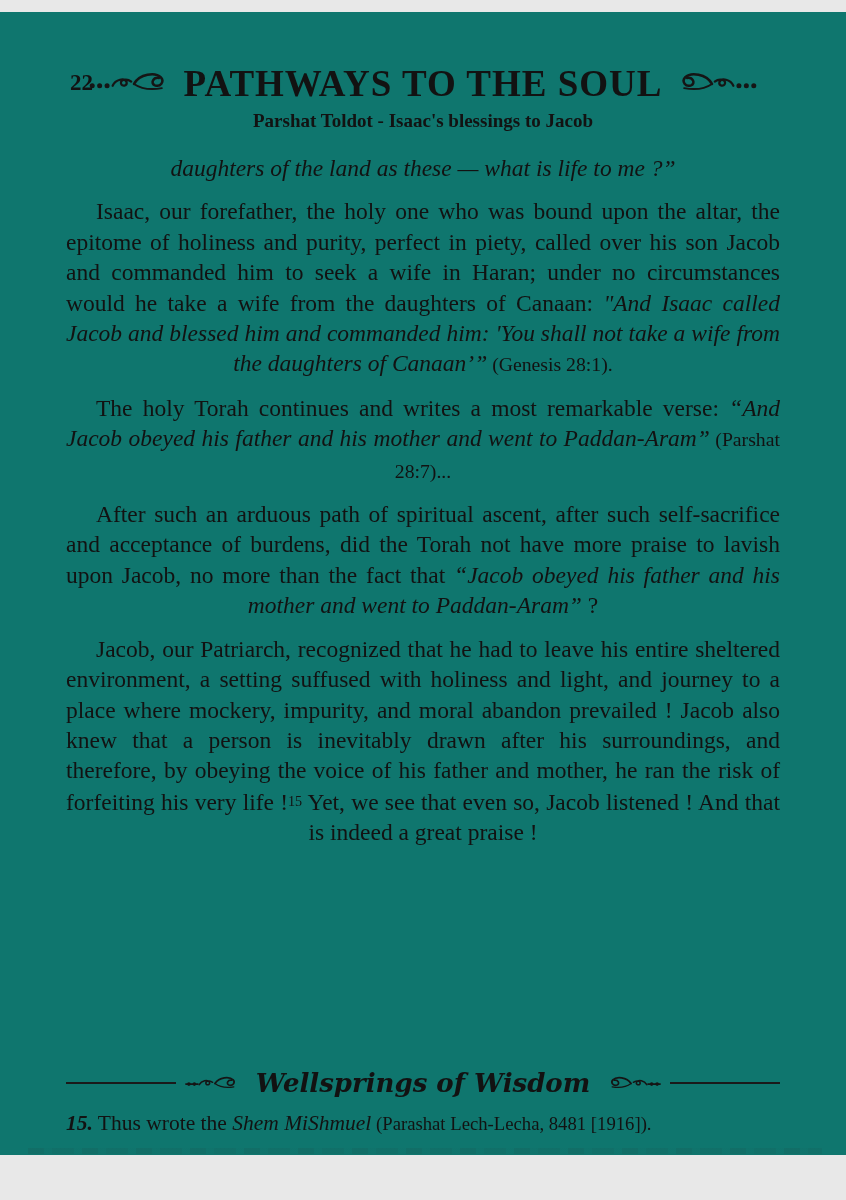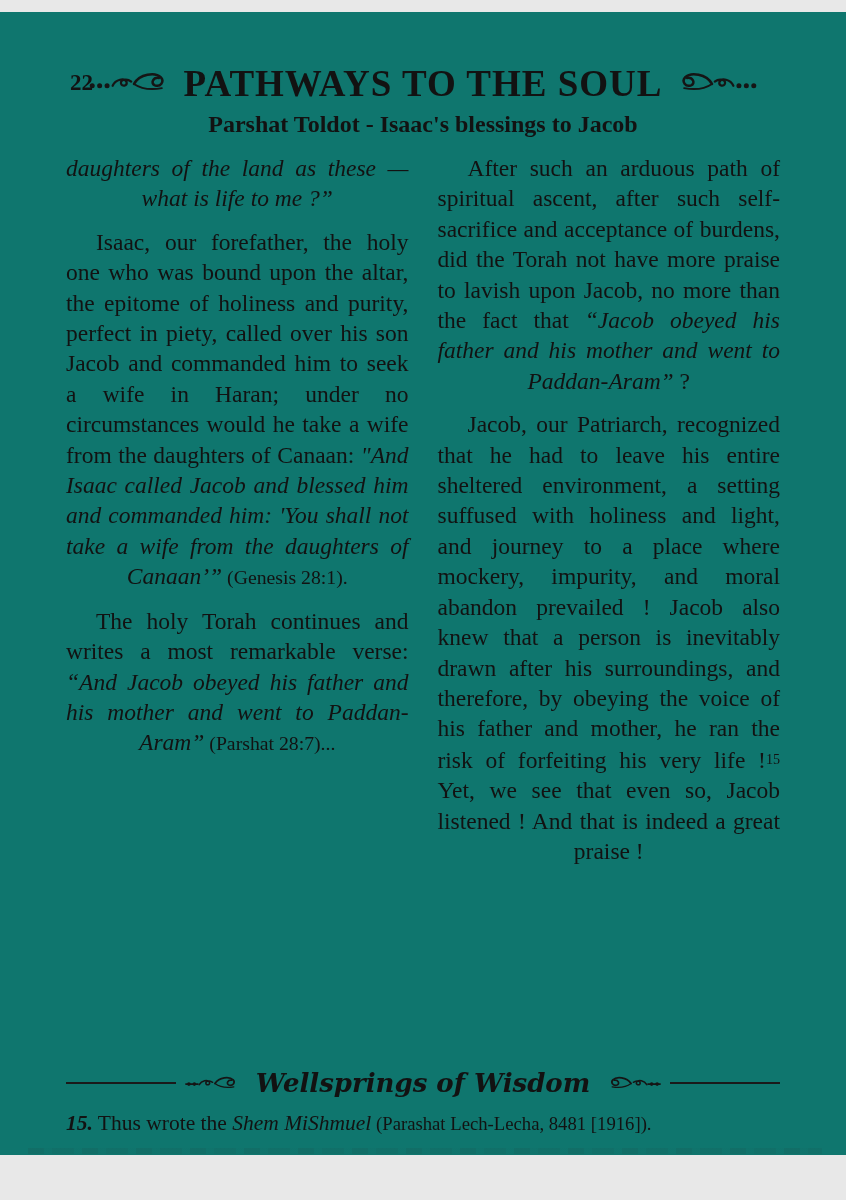--- a/index.html
+++ b/index.html
@@ -18,26 +18,26 @@
   }
   .book-title{
     font-size:37px;font-weight:bold;letter-spacing:1px;margin:0;line-height:1;
     white-space:nowrap;
   }
   .flourish{height:26px;width:100px;flex:0 0 auto;}
   .flourish.mirror{transform:scaleX(-1);}
   .flourish path{fill:none;stroke:#151515;stroke-linecap:round;}
   .flourish circle{fill:#151515;}
   .subtitle{
-    margin:5px 0 0 0;font-size:24px;font-weight:bold;line-height:1.1;
+    margin:5px 0 0 0;font-size:19px;font-weight:bold;line-height:1.1;
   }
   
   .columns{
     position:absolute;top:141px;left:66px;width:714px;
-    display:grid;grid-template-columns:1fr 1fr;column-gap:29px;
+    display:grid;grid-template-columns:1fr;column-gap:29px;
   }
   .col p.para{
     margin:0 0 13px 0;font-size:23.5px;line-height:30.4px;
     text-align:justify;text-align-last:center;
   }
   .col p.para.indent{text-indent:30px;}
   .seg-normal{font-style:normal;}
   .seg-italic{font-style:italic;text-align:center;}
   .seg-small{font-size:0.84em;}
   .seg-sup{font-size:0.6em;vertical-align:4px;letter-spacing:0;}

